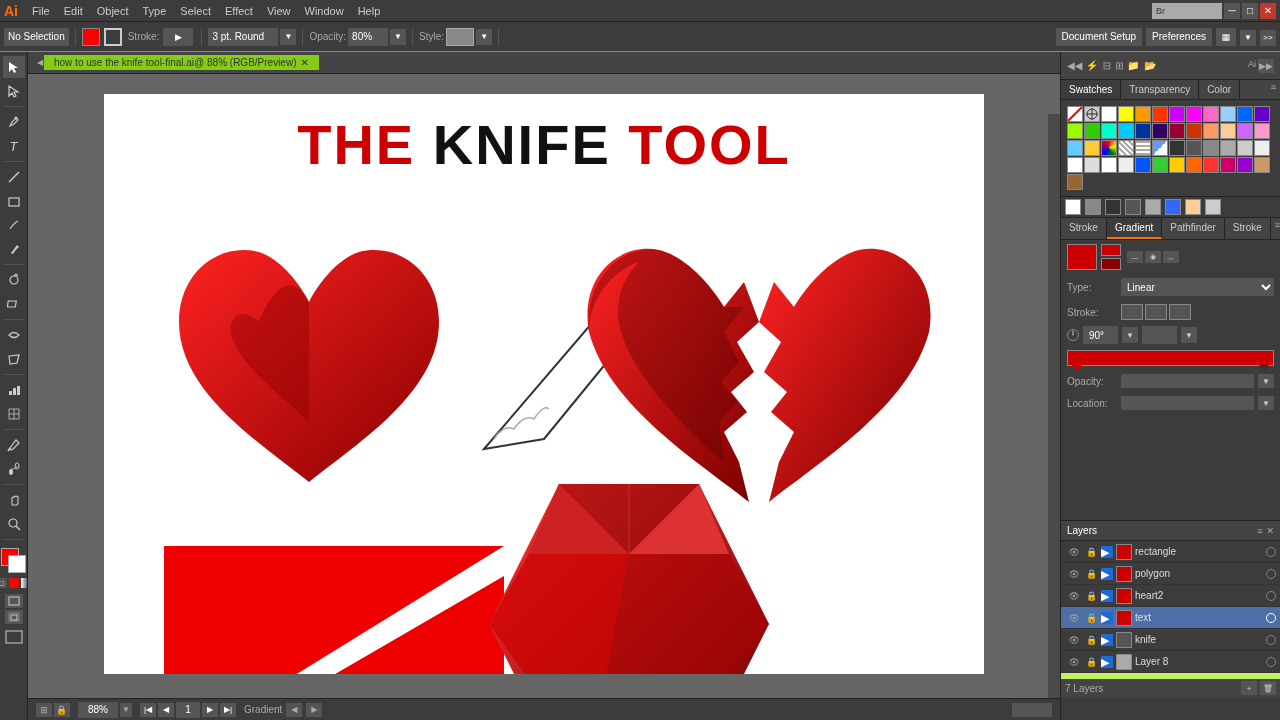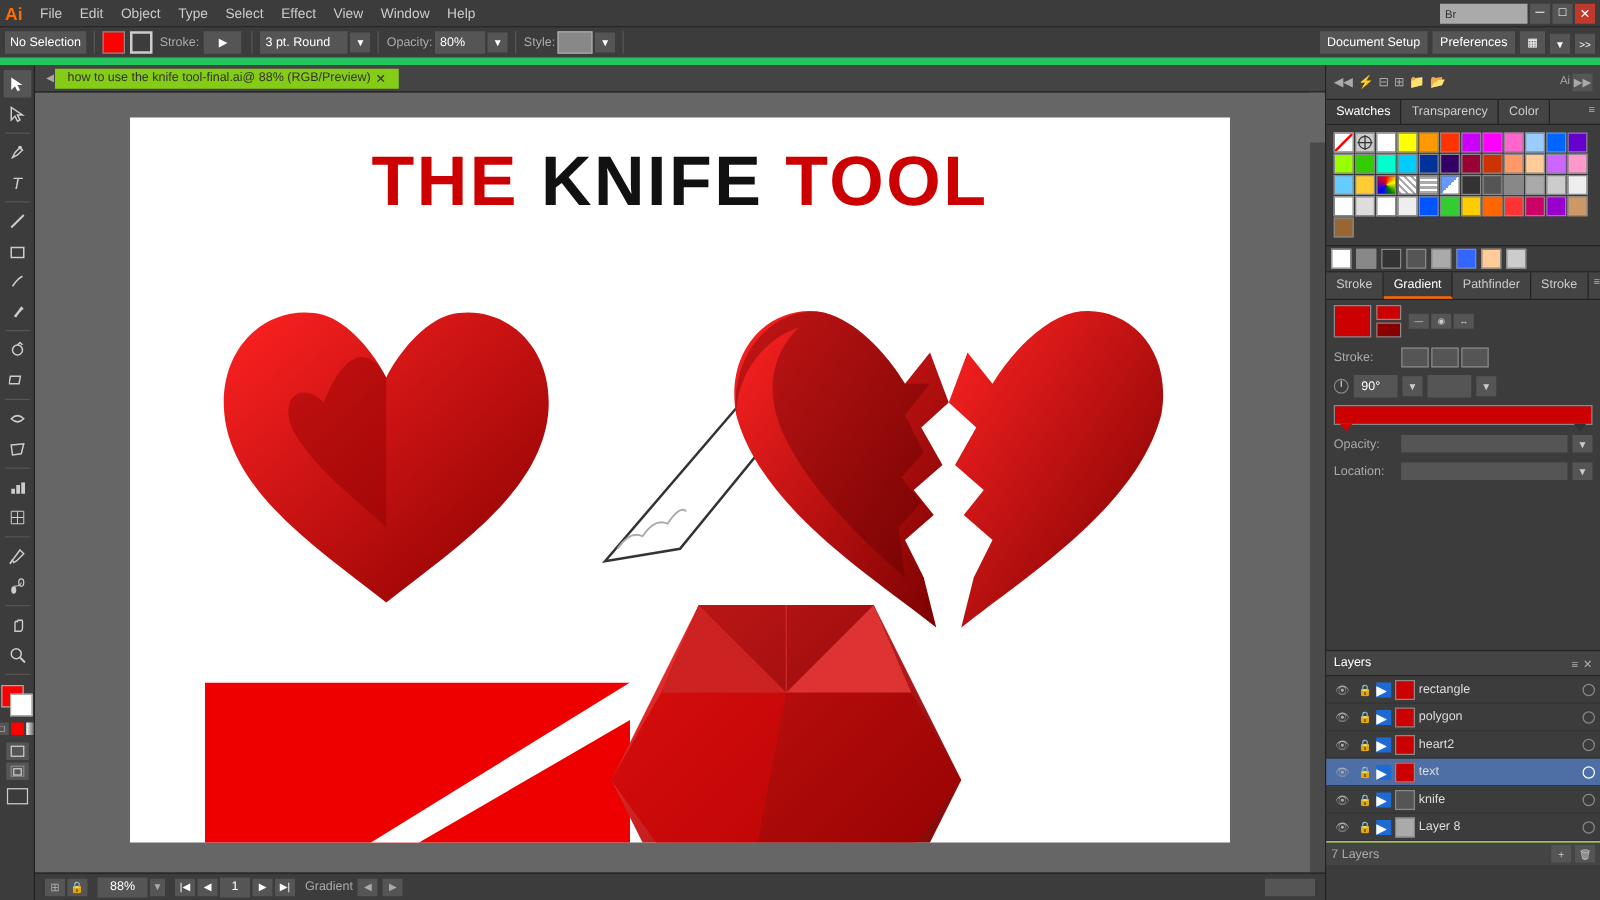--- a/index.html
+++ b/index.html
@@ -6,21 +6,21 @@
     body { width: 1280px; height: 720px; overflow: hidden; font-family: Arial, sans-serif; font-size: 11px; background: #333; color: #fff; }
 
     
     #menu-bar { display: flex; align-items: center; background: #3c3c3c; height: 22px; padding: 0 4px; gap: 2px; border-bottom: 1px solid #222; }
     .app-logo { color: #ff6b00; font-weight: bold; font-size: 14px; margin-right: 6px; }
     .menu-item { padding: 2px 6px; font-size: 11px; cursor: pointer; color: #ccc; }
     .window-controls { margin-left: auto; display: flex; gap: 2px; }
     .win-btn { width: 16px; height: 16px; display: flex; align-items: center; justify-content: center; font-size: 10px; cursor: pointer; background: #555; }
 
     
-    #toolbar2 { display: flex; align-items: center; background: #3c3c3c; height: 30px; padding: 0 4px; gap: 4px; border-bottom: 6px solid #22c55e; }
+    #toolbar2 { display: flex; align-items: center; background: #3c3c3c; height: 30px; padding: 0 4px; gap: 4px; border-bottom: 1px solid #22c55e; }
     .tb-group { display: flex; align-items: center; gap: 2px; border-right: 1px solid #555; padding-right: 6px; margin-right: 2px; }
     .tb-label { color: #aaa; font-size: 10px; }
     .tb-value { background: #555; color: #fff; font-size: 10px; padding: 1px 4px; min-width: 30px; height: 18px; display: flex; align-items: center; }
     .tb-btn { background: #555; color: #fff; font-size: 10px; padding: 1px 6px; height: 18px; cursor: pointer; border: none; }
 
     
     #main { display: flex; height: calc(720px - 52px); }
 
     
     #tools-panel { width: 28px; background: #3c3c3c; border-right: 1px solid #222; display: flex; flex-direction: column; align-items: center; padding: 4px 0; gap: 2px; overflow: hidden; }
@@ -504,20 +504,28 @@
         </div>
         <div style="display:flex;flex-direction:column;gap:2px;margin-left:2px;">
           <div style="display:flex;gap:2px;">
             <div style="width:16px;height:12px;background:#555;cursor:pointer;font-size:7px;color:#ccc;display:flex;align-items:center;justify-content:center;">—</div>
             <div style="width:16px;height:12px;background:#555;cursor:pointer;font-size:7px;color:#ccc;display:flex;align-items:center;justify-content:center;">◉</div>
             <div style="width:16px;height:12px;background:#555;cursor:pointer;font-size:7px;color:#ccc;display:flex;align-items:center;justify-content:center;">↔</div>
           </div>
         </div>
       </div>
       <div class="grad-row">
+        <span class="grad-label">Type:</span>
+        <select class="grad-select">
+          <option>Linear</option>
+          <option>Radial</option>
+          <option>Freeform</option>
+        </select>
+      </div>
+      <div class="grad-row">
         <span class="grad-label">Stroke:</span>
         <div style="display:flex;gap:2px;">
           <div style="width:22px;height:16px;background:#555;border:1px solid #888;cursor:pointer;"></div>
           <div style="width:22px;height:16px;background:#555;border:1px solid #888;cursor:pointer;"></div>
           <div style="width:22px;height:16px;background:#555;border:1px solid #888;cursor:pointer;"></div>
         </div>
       </div>
 
       <div style="display:flex;align-items:center;padding:2px 6px;gap:4px;">
         <div style="width:12px;height:12px;border:1px solid #888;border-radius:50%;position:relative;cursor:pointer;">
@@ -596,21 +604,21 @@
       </div>
       <div class="layer-row">
         <div class="layer-icon">👁</div>
         <div class="layer-icon">🔒</div>
         <div style="width:12px;height:12px;background:#1e6ad4;margin-right:3px;">▶</div>
         <div style="width:16px;height:16px;background:#aaa;border:1px solid #888;margin-right:3px;"></div>
         <span class="layer-name">Layer 8</span>
         <div class="layer-circle"></div>
       </div>
 
-      <div style="display:flex;align-items:center;padding:2px 4px;border-top:1px solid #bef264;background:#444;">
+      <div style="display:flex;align-items:center;padding:2px 4px;border-top:6px solid #bef264;background:#444;">
         <span style="font-size:10px;color:#aaa;">7 Layers</span>
         <div style="margin-left:auto;display:flex;gap:3px;">
           <div style="width:16px;height:14px;background:#555;cursor:pointer;font-size:8px;color:#ccc;display:flex;align-items:center;justify-content:center;">+</div>
           <div style="width:16px;height:14px;background:#555;cursor:pointer;font-size:8px;color:#ccc;display:flex;align-items:center;justify-content:center;">🗑</div>
         </div>
       </div>
     </div>
   </div>
 </div>
 

